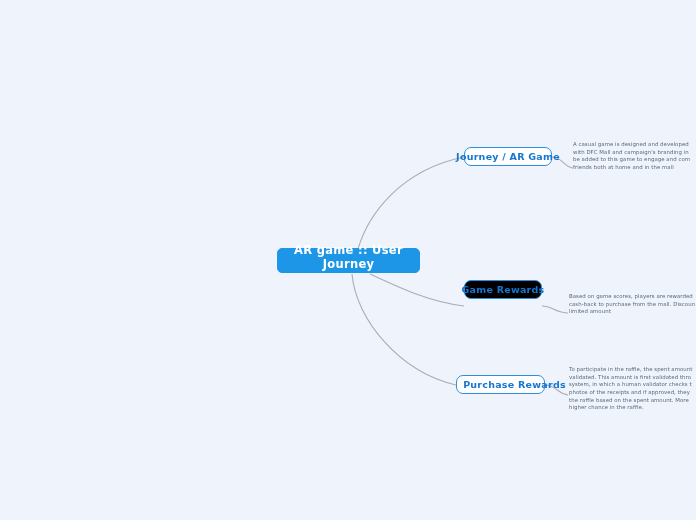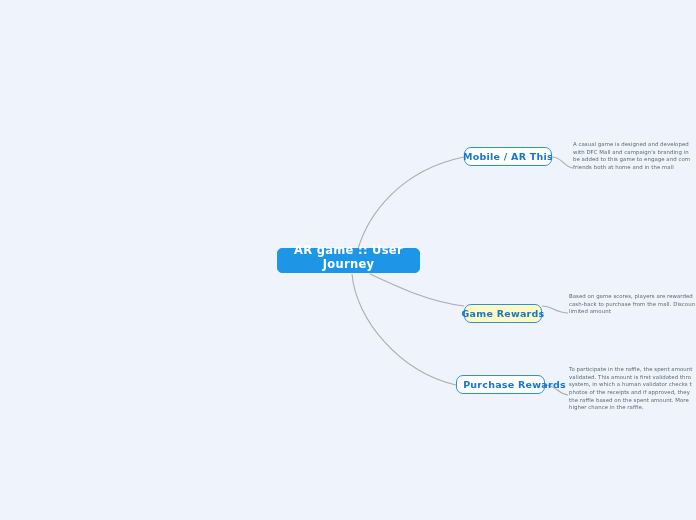--- a/index.html
+++ b/index.html
@@ -101,29 +101,29 @@
 
     <path d="M 545 385 C 556 385, 558 394, 568 395" fill="none" stroke="#a8adb5" stroke-width="1.1"></path>
   </svg>
 
   <div class="root-node" id="root-node" style="left: 277px; top: 248px; width: 143px; height: 25px; background: rgb(30, 150, 232); border-color: rgb(30, 150, 232); color: rgb(255, 255, 255); align-items: flex-end;">
     <span>AR game :: User Journey</span>
   </div>
 
   <div id="branch-layer">
       <div class="branch-node" style="left: 464px; top: 147px; width: 88px; height: 19px; background: rgb(255, 255, 255); border-color: rgb(46, 143, 224); color: rgb(23, 118, 207);">
-        <span>Mobile / AR This</span>
+        <span>Journey / AR Game</span>
       </div>
       <div class="note-block" style="left: 573px; top: 141px;">
         <span class="note-line">A casual game is designed and developed</span>
         <span class="note-line">with DFC Mall and campaign's branding in</span>
         <span class="note-line">be added to this game to engage and com</span>
         <span class="note-line">friends both at home and in the mall</span>
       </div>
-      <div class="branch-node" style="left: 464px; top: 304px; width: 78px; height: 19px; background: #fef9c3; border-color: rgb(46, 143, 224); color: rgb(23, 118, 207);">
+      <div class="branch-node" style="left: 464px; top: 280px; width: 78px; height: 19px; background: #000000; border-color: rgb(46, 143, 224); color: rgb(23, 118, 207);">
         <span>Game Rewards</span>
       </div>
       <div class="note-block" style="left: 569px; top: 293px;">
         <span class="note-line">Based on game scores, players are rewarded</span>
         <span class="note-line">cash-back to purchase from the mall. Discoun</span>
         <span class="note-line">limited amount</span>
       </div>
       <div class="branch-node" style="left: 456px; top: 375px; width: 89px; height: 19px; background: rgb(255, 255, 255); border-color: rgb(46, 143, 224); color: rgb(23, 118, 207); padding-left: 28px;">
         <span>Purchase Rewards</span>
       </div>

